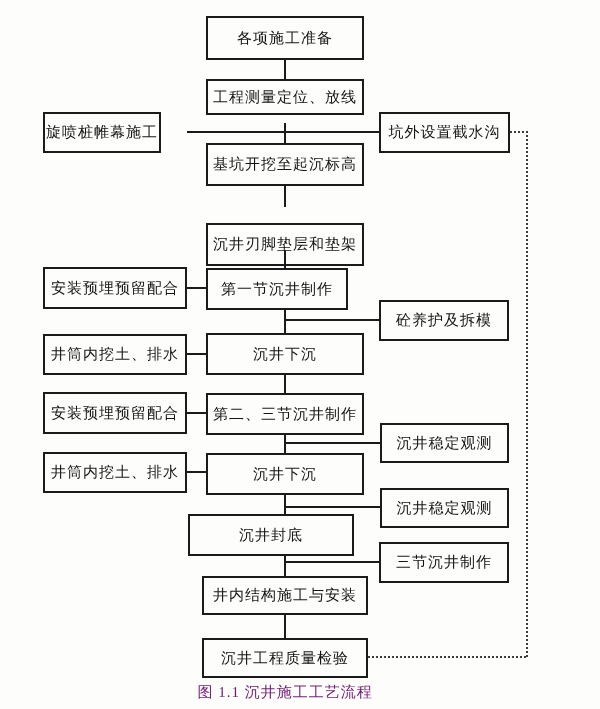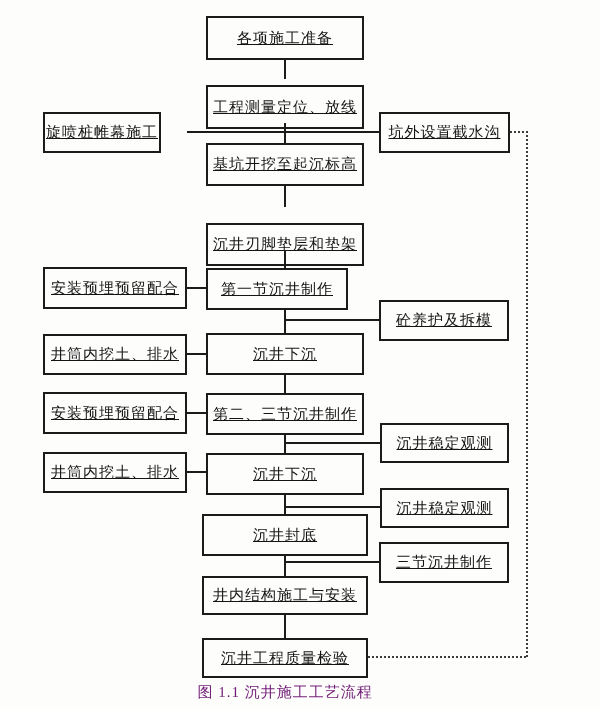--- a/index.html
+++ b/index.html
@@ -12,45 +12,45 @@
     position:relative;width:600px;height:709px;
     background:#fdfdfc;overflow:hidden;
   }
   .node{
     position:absolute;
     box-sizing:border-box;
     border:2px solid #1b1b1b;
     background:#fdfdfc;
     display:flex;align-items:center;justify-content:center;
     font-size:15px;color:#141414;
-    letter-spacing:1px;white-space:nowrap;text-decoration:underline;
+    letter-spacing:1px;white-space:nowrap;
   }
   .line{position:absolute;background:#1b1b1b;}
   .dot-h{position:absolute;border-top:2px dotted #3c3c3c;height:0;}
   .dot-v{position:absolute;border-left:2px dotted #3c3c3c;width:0;}
   .caption{
     position:absolute;
     font-size:15px;font-weight:normal;color:#701a75;
     text-align:center;letter-spacing:1px;white-space:nowrap;
   }
 </style>
 </head>
 <body>
 
 <div class="stage">
 
   <div class="node" style="left:206px;top:16px;width:158px;height:44px;">各项施工准备</div>
-  <div class="node" style="left:206px;top:85px;width:158px;height:44px;">工程测量定位、放线</div>
+  <div class="node" style="left:206px;top:79px;width:158px;height:36px;">工程测量定位、放线</div>
   <div class="node" style="left:206px;top:143px;width:158px;height:43px;">基坑开挖至起沉标高</div>
   <div class="node" style="left:206px;top:207px;width:158px;height:43px;margin-top:16px;">沉井刃脚垫层和垫架</div>
   <div class="node" style="left:206px;top:268px;width:142px;height:42px;">第一节沉井制作</div>
   <div class="node" style="left:206px;top:333px;width:158px;height:42px;">沉井下沉</div>
   <div class="node" style="left:206px;top:393px;width:158px;height:42px;">第二、三节沉井制作</div>
   <div class="node" style="left:206px;top:453px;width:158px;height:42px;">沉井下沉</div>
-  <div class="node" style="left:202px;top:514px;width:166px;height:42px;">沉井封底</div>
+  <div class="node" style="left:188px;top:514px;width:166px;height:42px;">沉井封底</div>
   <div class="node" style="left:202px;top:576px;width:166px;height:39px;">井内结构施工与安装</div>
   <div class="node" style="left:202px;top:638px;width:166px;height:40px;">沉井工程质量检验</div>
 
   <div class="node" style="left:43px;top:112px;width:118px;height:41px;">旋喷桩帷幕施工</div>
   <div class="node" style="left:43px;top:267px;width:144px;height:42px;">安装预埋预留配合</div>
   <div class="node" style="left:43px;top:334px;width:144px;height:41px;">井筒内挖土、排水</div>
   <div class="node" style="left:43px;top:392px;width:144px;height:42px;">安装预埋预留配合</div>
   <div class="node" style="left:43px;top:452px;width:144px;height:41px;">井筒内挖土、排水</div>
 
   <div class="node" style="left:379px;top:112px;width:131px;height:41px;">坑外设置截水沟</div>

